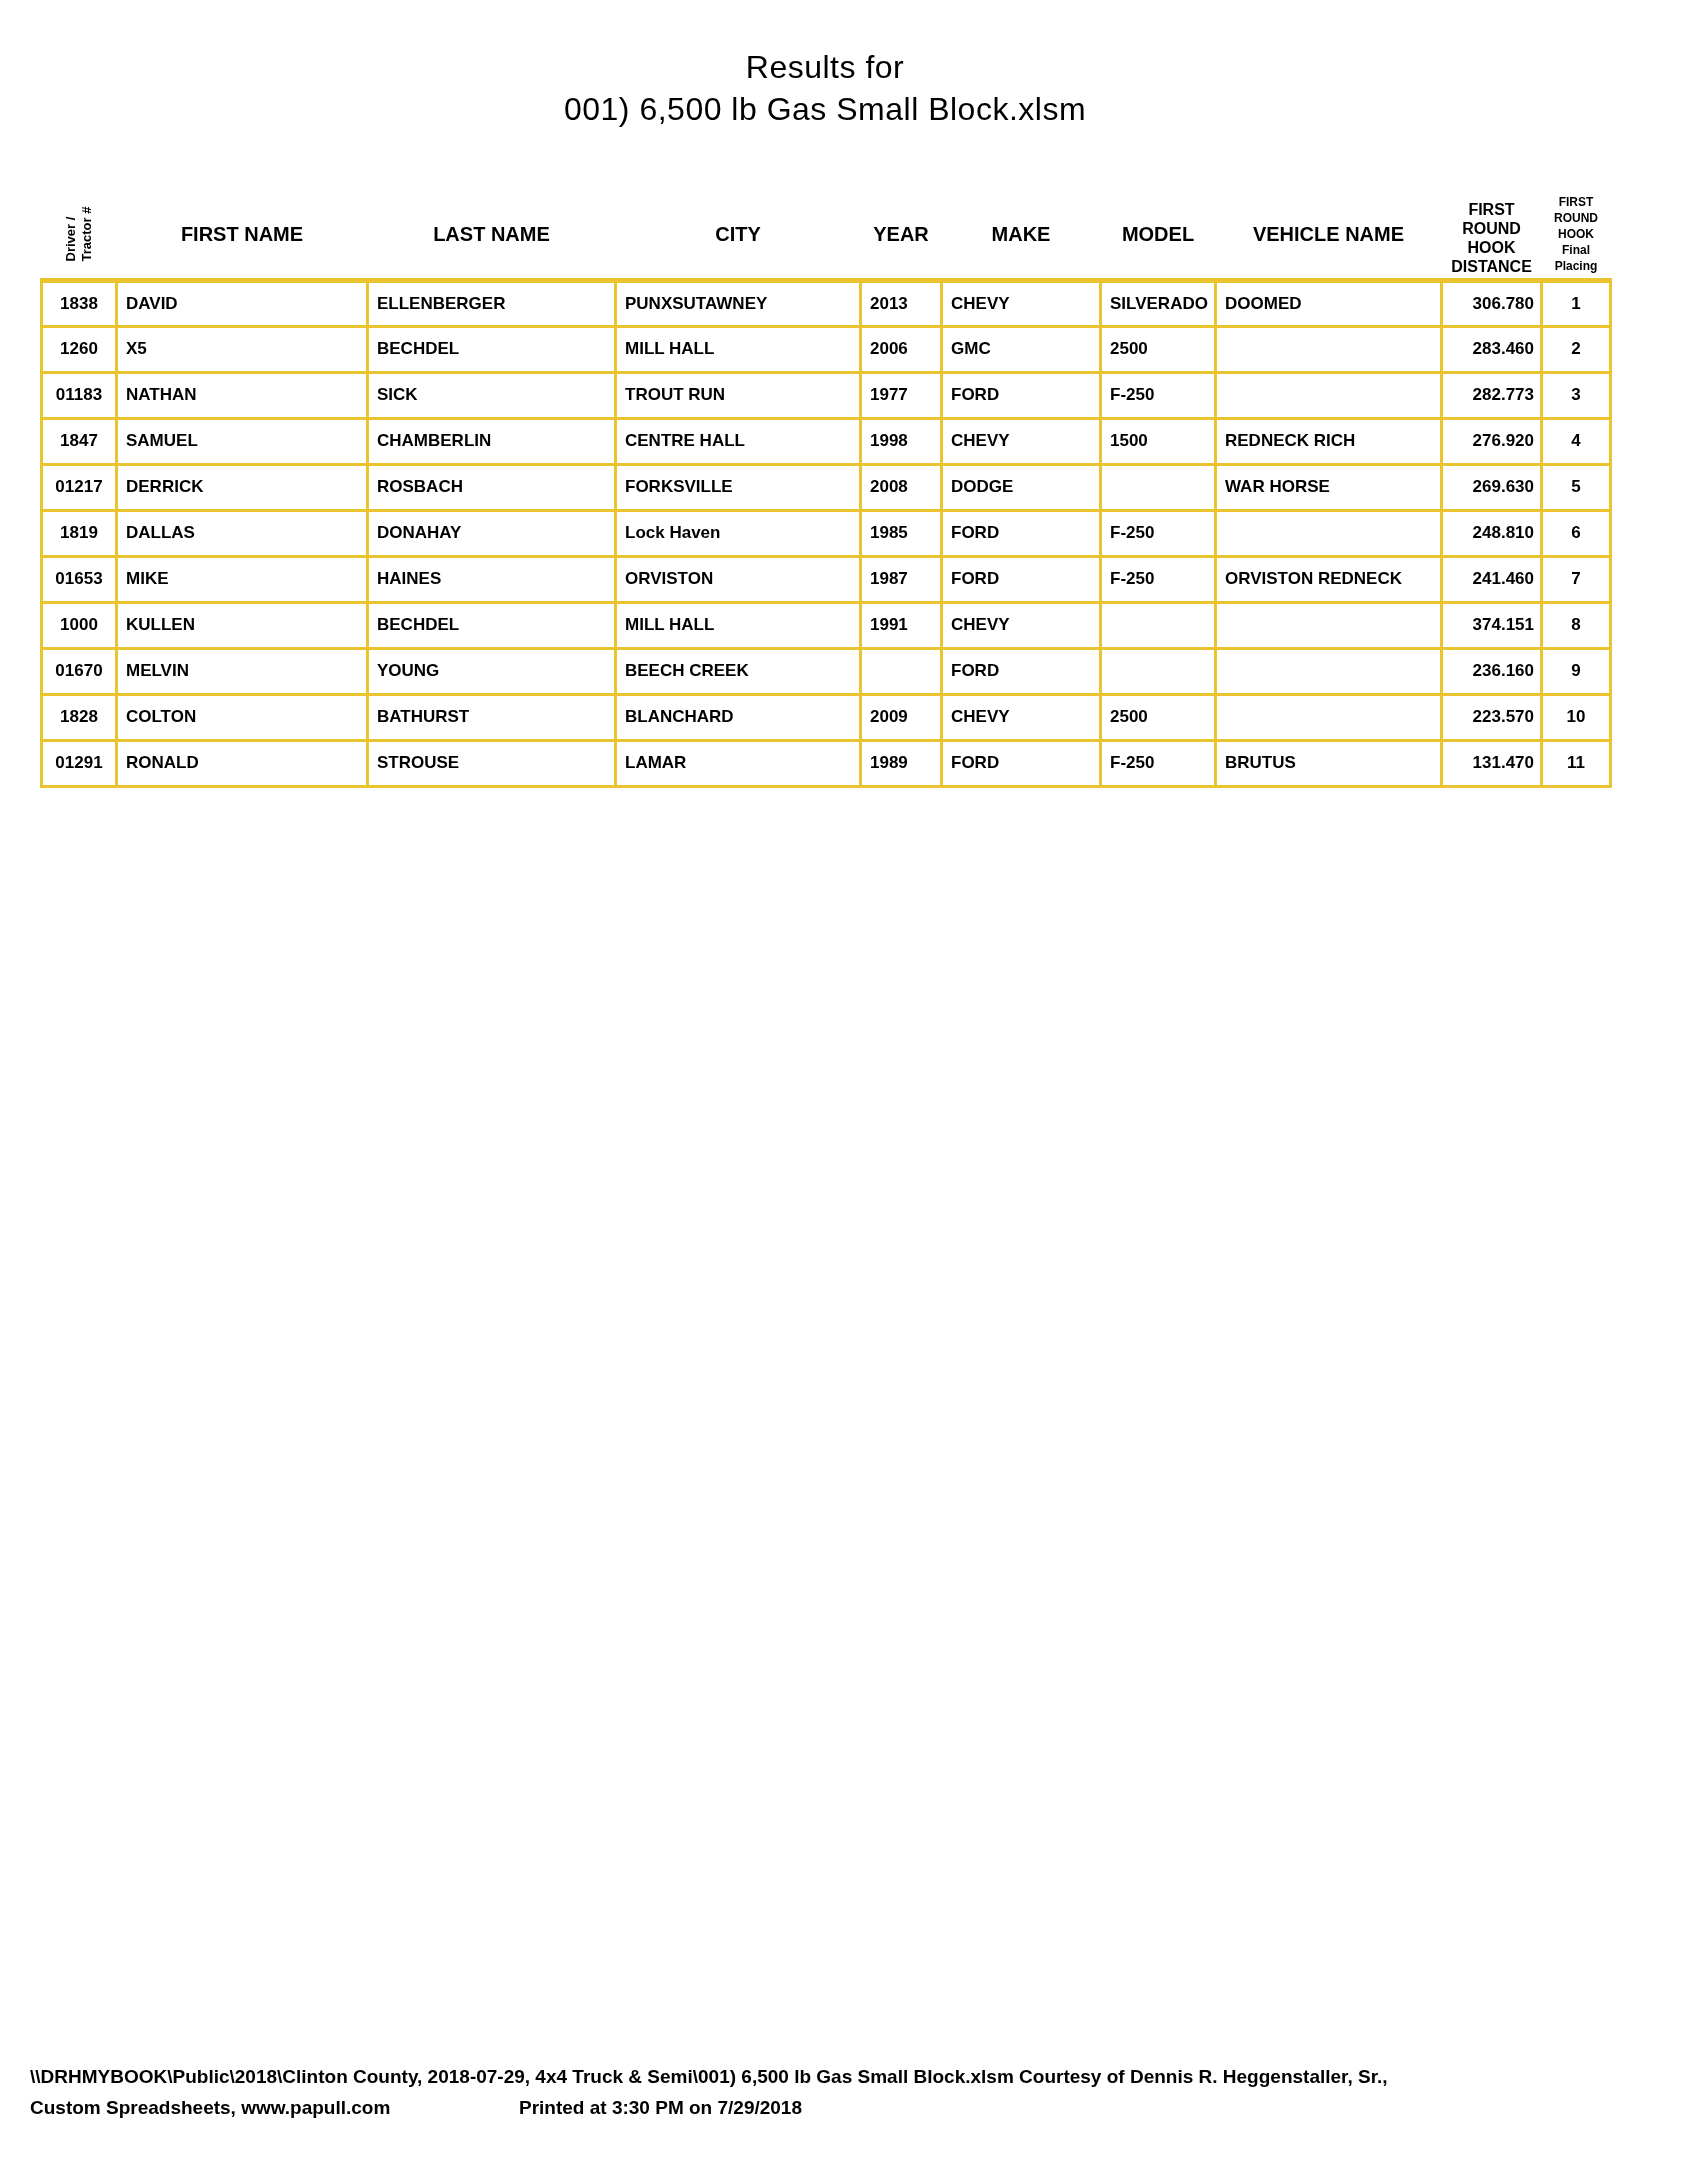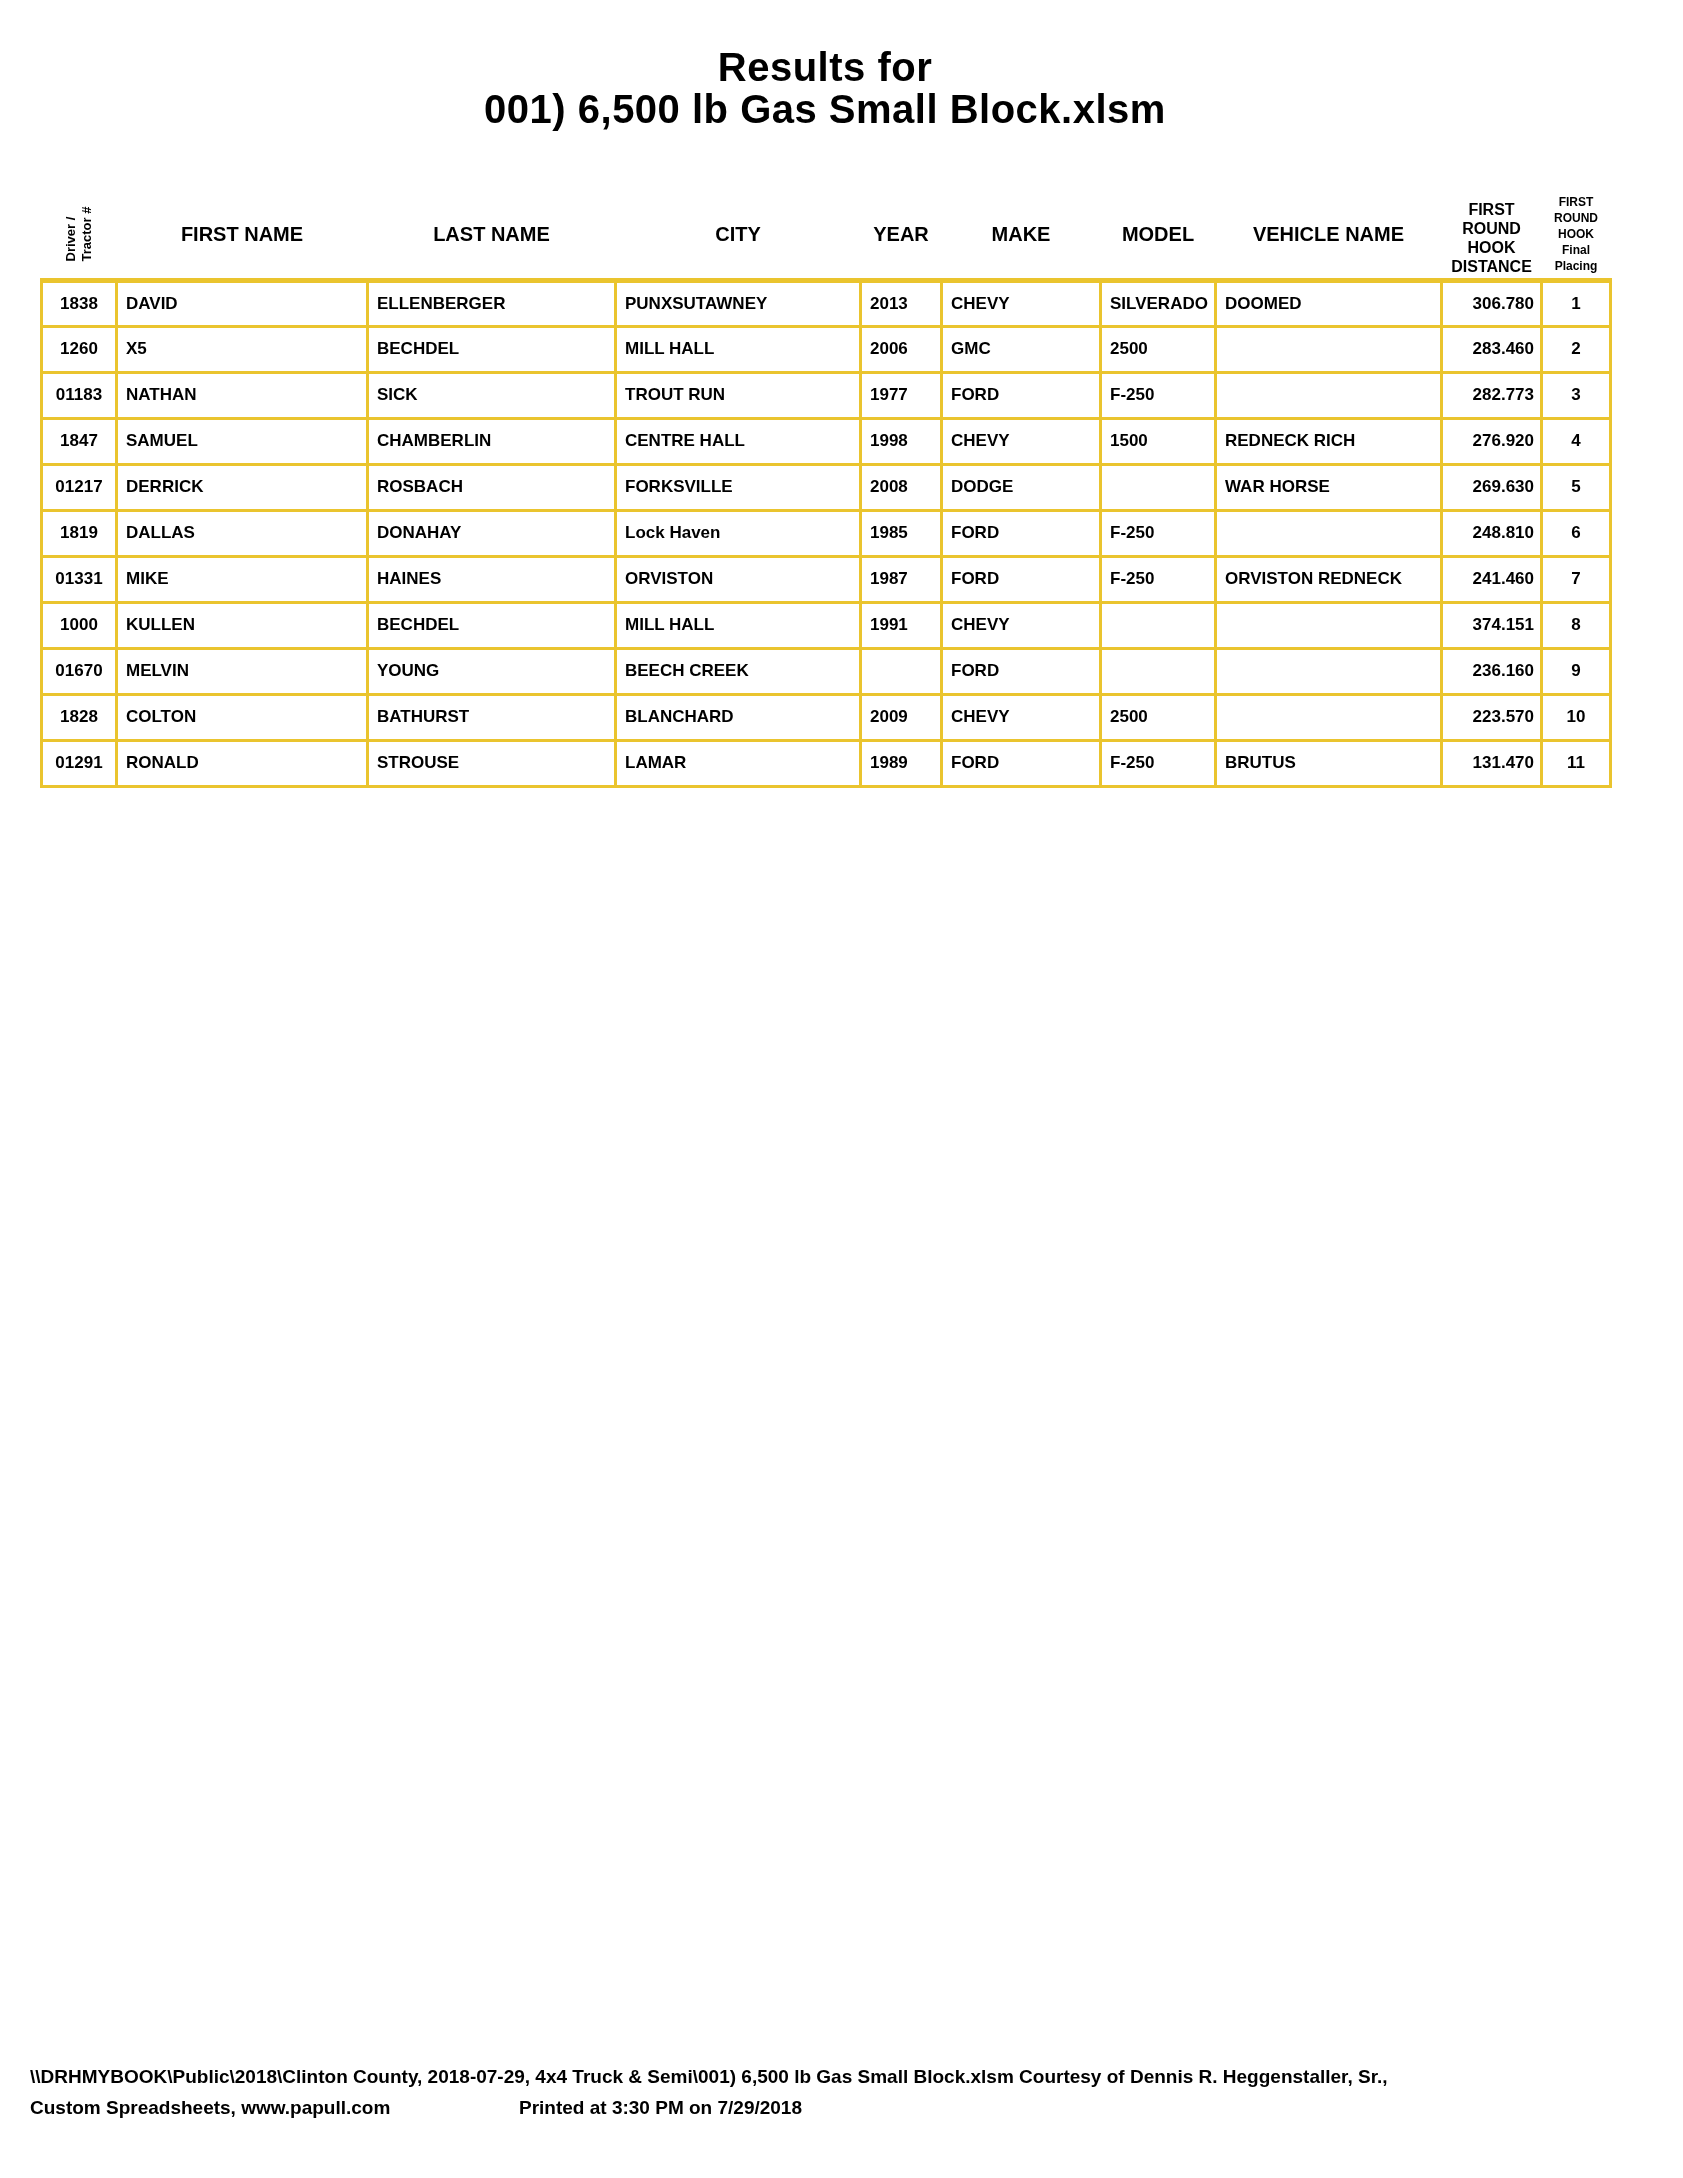--- a/index.html
+++ b/index.html
@@ -16,22 +16,22 @@
 
   
   .title-block {
     position: absolute;
     top: 46px;
     left: 40px;
     width: 1570px;
     text-align: center;
   }
   .title-line {
-    font-size: 40px;
-    font-weight: 700;
+    font-size: 32px;
+    font-weight: 400;
     line-height: 42px;
     letter-spacing: 0.5px;
   }
 
   
   .table-wrap {
     position: absolute;
     top: 191px;
     left: 40px;
   }
@@ -218,21 +218,21 @@
       <td class="a-left">DONAHAY</td>
       <td class="a-left">Lock Haven</td>
       <td class="a-left">1985</td>
       <td class="a-left">FORD</td>
       <td class="a-left">F-250</td>
       <td class="a-left"></td>
       <td class="a-right">248.810</td>
       <td class="a-center">6</td>
     </tr>
           <tr>
-      <td class="a-center">01331</td>
+      <td class="a-center">01653</td>
       <td class="a-left">MIKE</td>
       <td class="a-left">HAINES</td>
       <td class="a-left">ORVISTON</td>
       <td class="a-left">1987</td>
       <td class="a-left">FORD</td>
       <td class="a-left">F-250</td>
       <td class="a-left">ORVISTON REDNECK</td>
       <td class="a-right">241.460</td>
       <td class="a-center">7</td>
     </tr>

